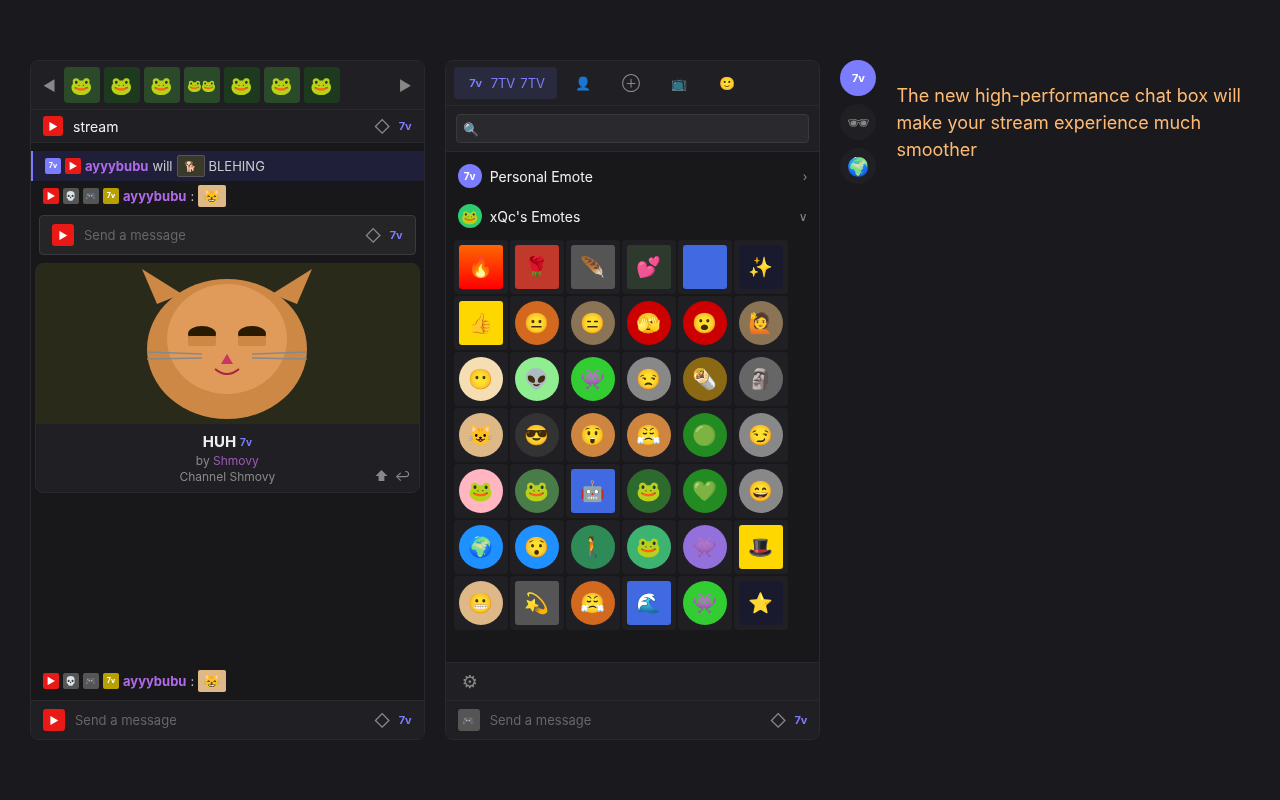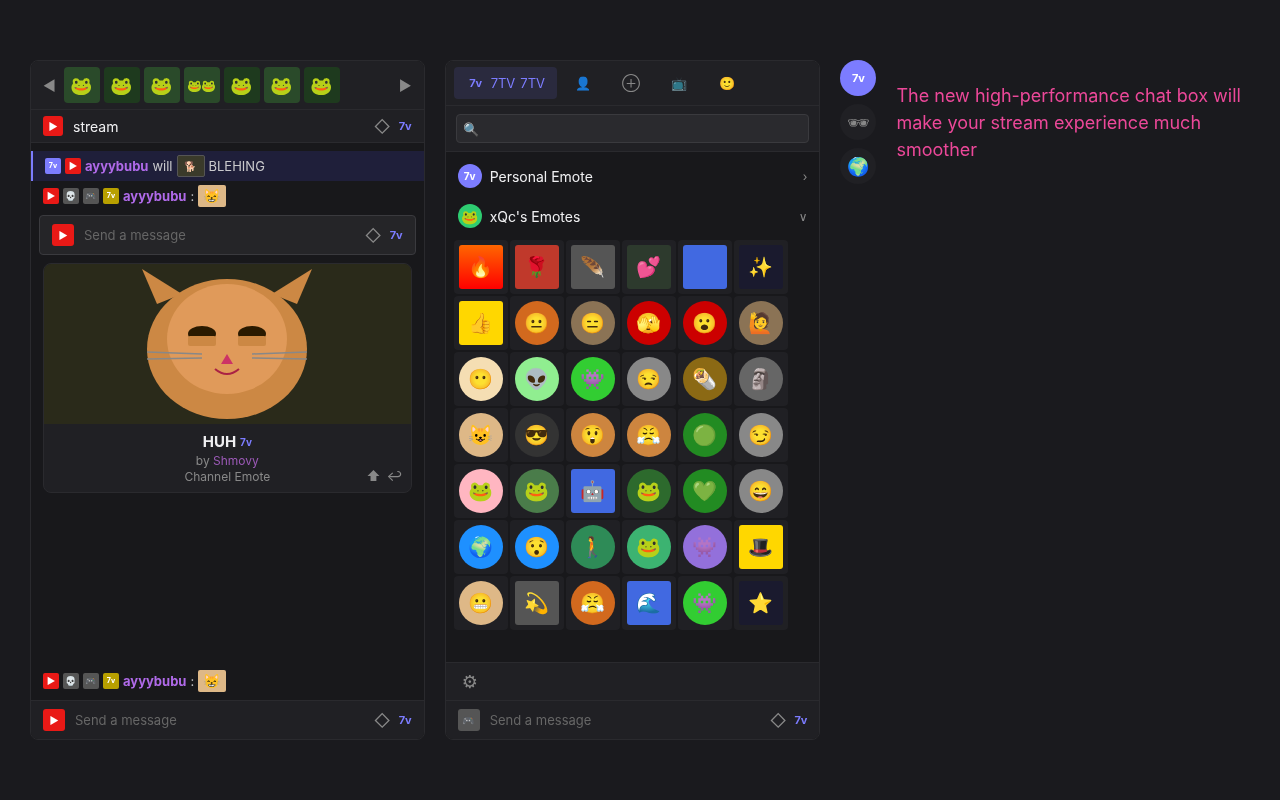--- a/index.html
+++ b/index.html
@@ -198,21 +198,21 @@
       display: flex;
       gap: 8px;
       align-items: center;
       color: #888;
     }
     .send-action-btn { font-size: 16px; cursor: pointer; }
 
     
     .emote-tooltip {
       position: relative;
-      margin: 8px 12px;
+      margin: 8px 4px;
       background: #202024;
       border: 1px solid #2a2a2e;
       border-radius: 8px;
       overflow: hidden;
       display: flex;
       flex-direction: column;
       align-items: center;
     }
     .emote-tooltip-cat {
       width: 100%;
@@ -452,21 +452,21 @@
     }
     .promo-title {
       font-size: 52px;
       font-weight: 900;
       color: #efeff1;
       line-height: 1.1;
       margin-bottom: 16px;
     }
     .promo-desc {
       font-size: 18px;
-      color: #ec4899;
+      color: #fdba74;
       line-height: 1.5;
     }
 
     
     .panels-row {
       display: flex;
       gap: 20px;
       align-items: flex-start;
     }
     .right-content {
@@ -579,21 +579,21 @@
             </svg>
           </div>
           <div class="emote-tooltip-info">
             <div class="emote-tooltip-name">
               <span>HUH</span>
               <span class="seven-tv-badge" style="font-size:10px;">7v</span>
             </div>
             <div class="emote-tooltip-author">
               by <span>Shmovy</span>
             </div>
-            <div class="emote-tooltip-type">Channel Emote</div>
+            <div class="emote-tooltip-type">Channel Shmovy</div>
           </div>
           <div class="tooltip-actions">
             <span class="tooltip-action-btn">⬆</span>
             <span class="tooltip-action-btn">↩</span>
           </div>
         </div>
       </div>
 
       <div style="background:#18181b;padding:4px 0;">
 

